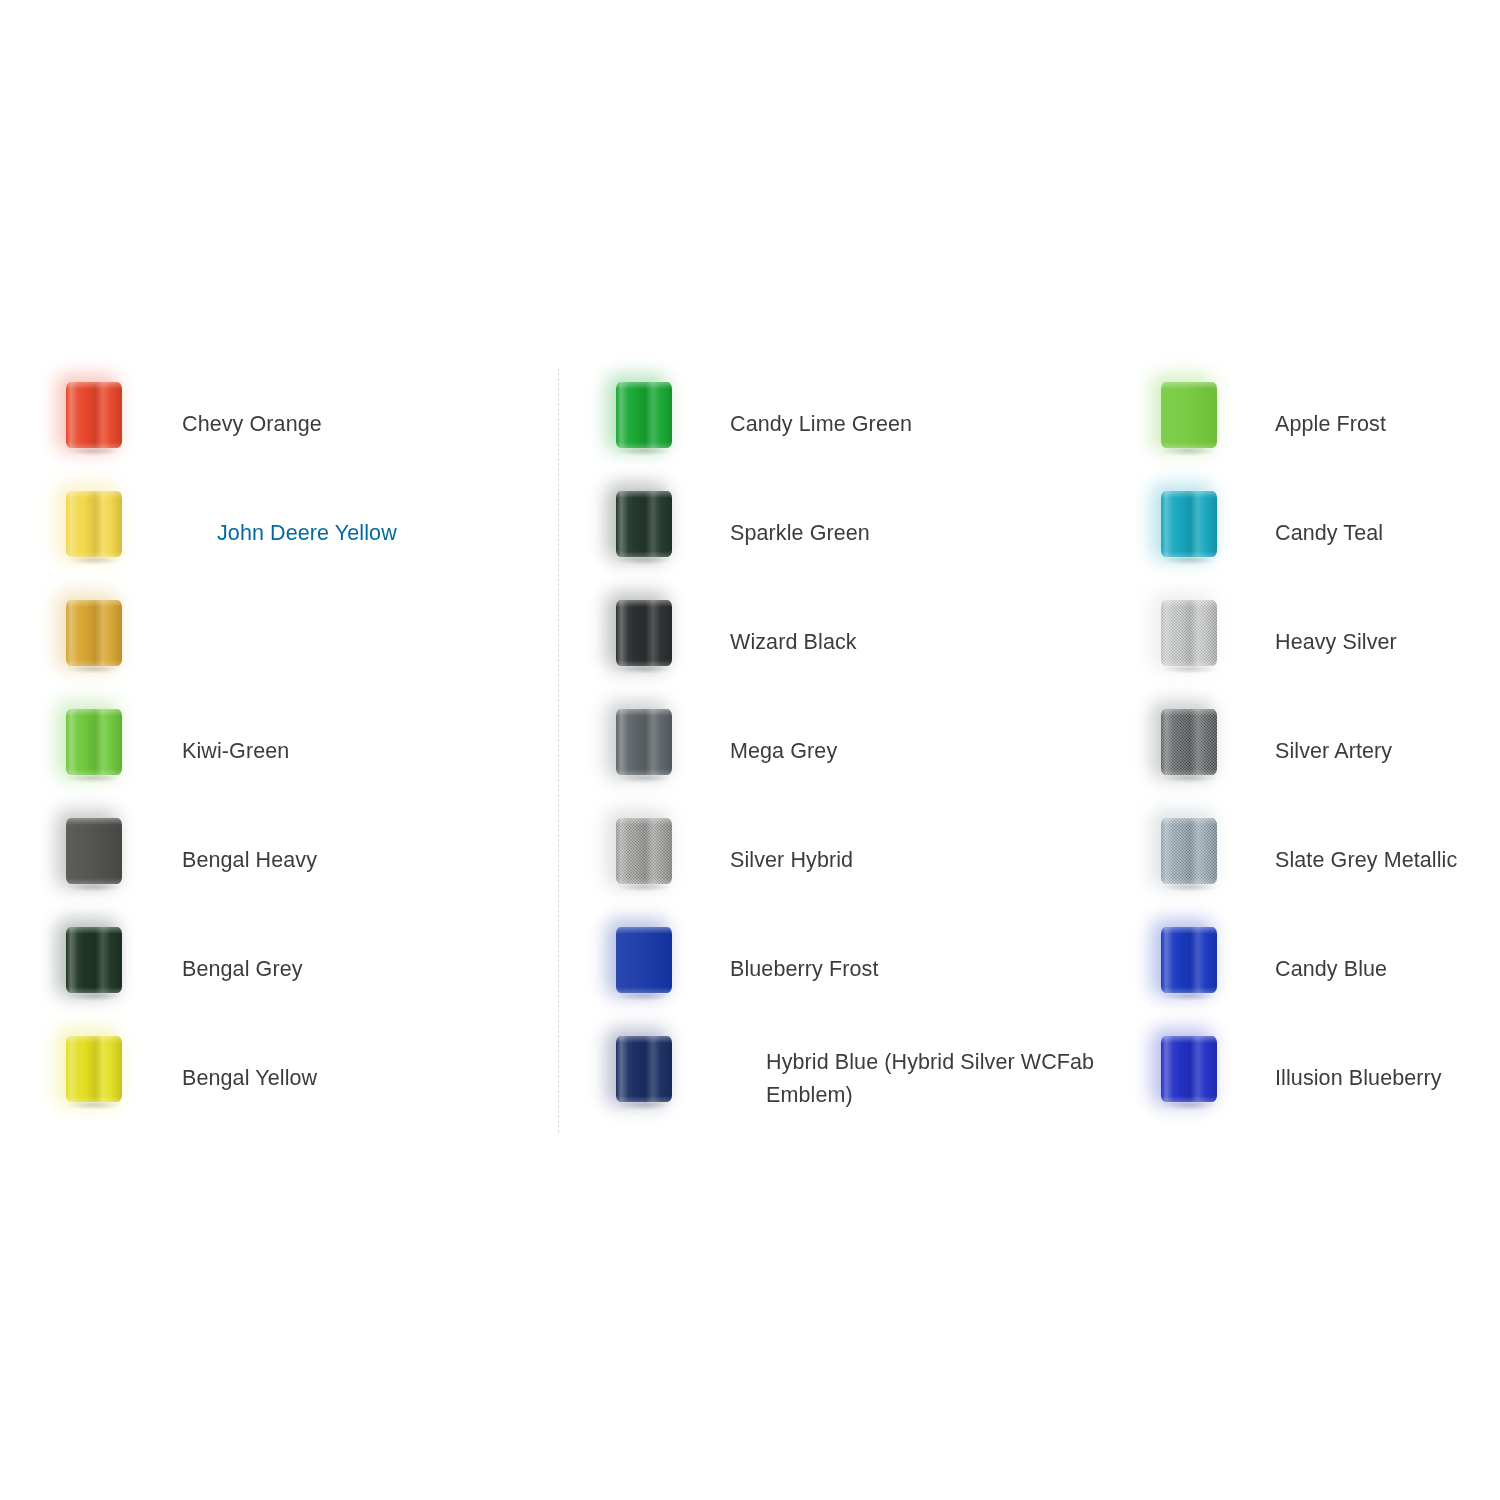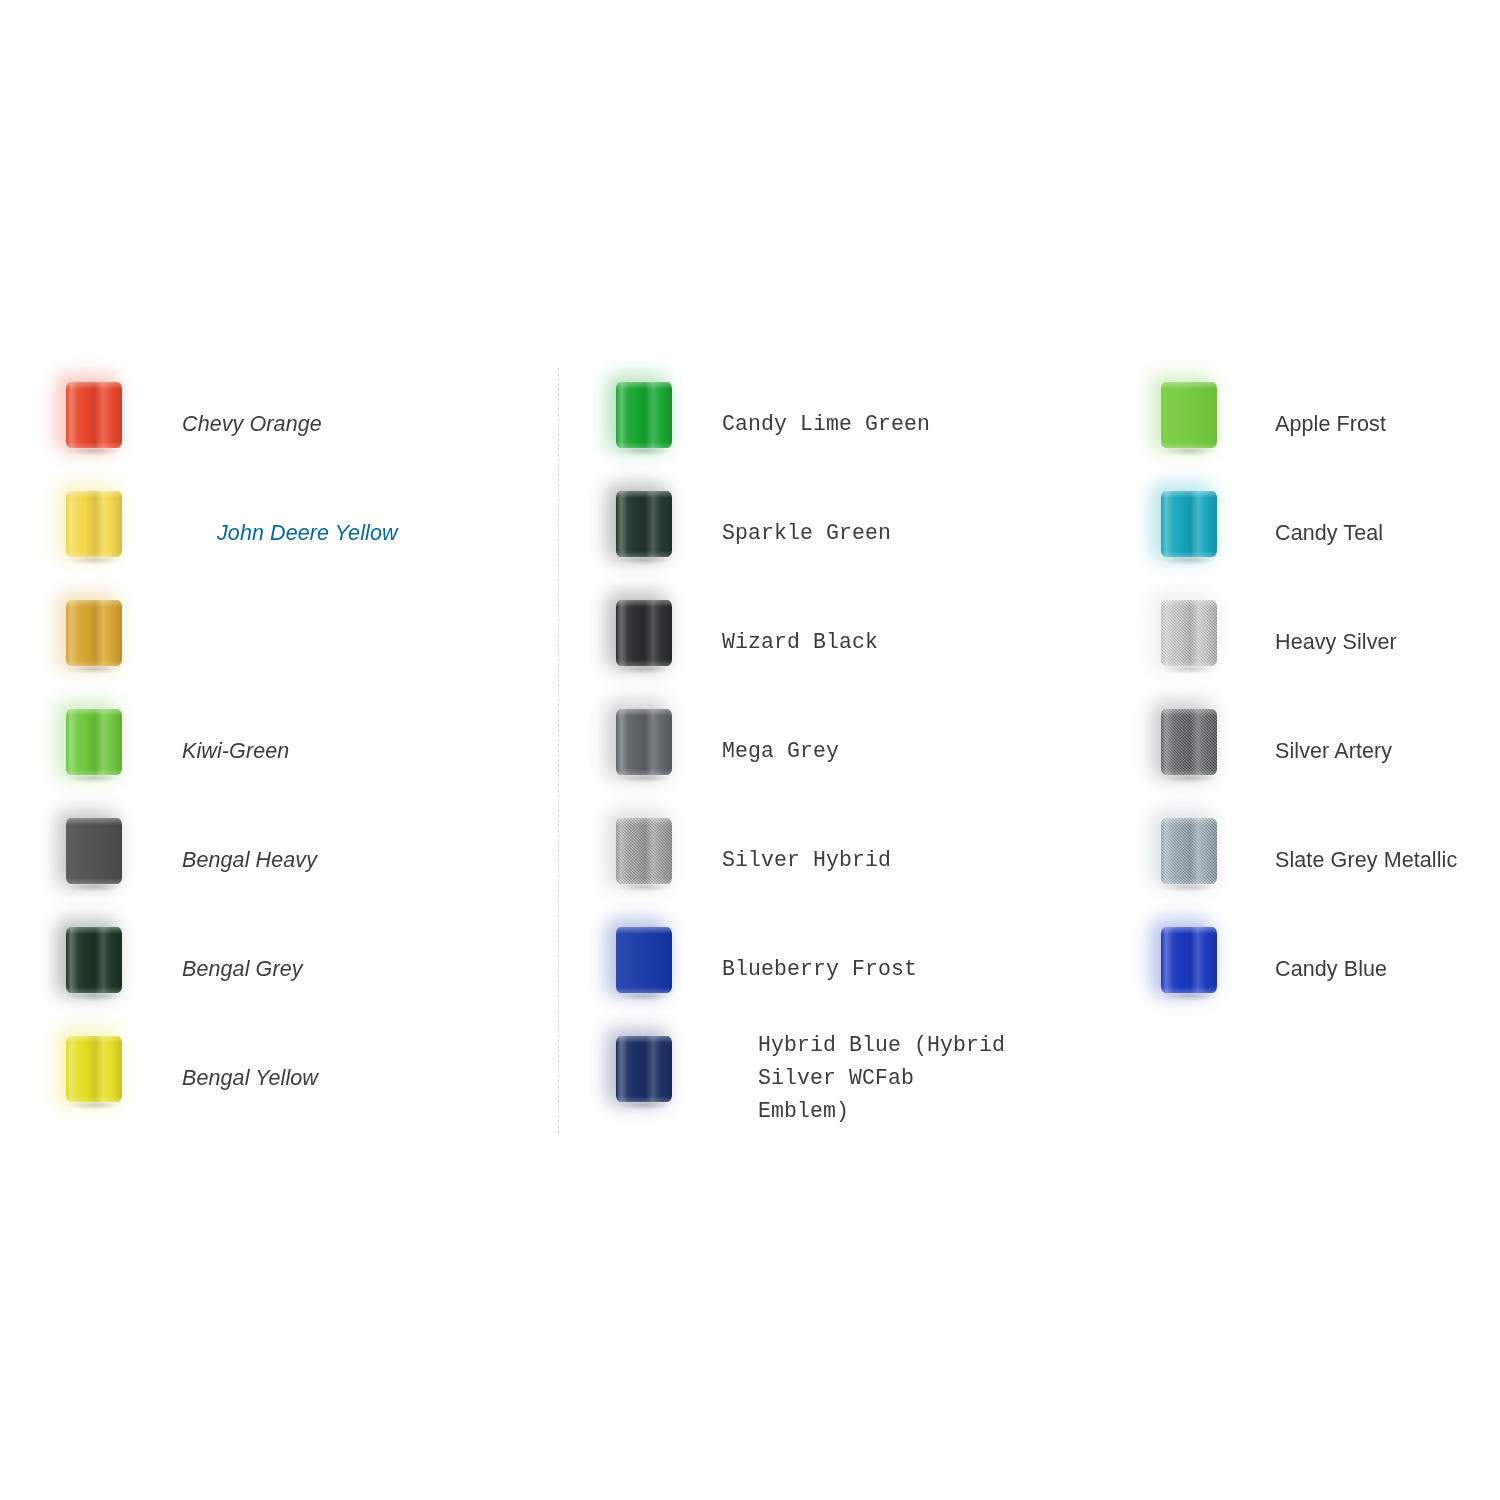--- a/index.html
+++ b/index.html
@@ -22,21 +22,21 @@
     left: 0;
     top: 0;
     width: 1500px;
     height: 1500px;
   }
 
   .column {
     position: absolute;
     top: 370px;
   }
-  .col-0 { left: 20px;   width: 520px; font-style: italic; }
+  .col-0 { left: 20px;   width: 520px; }
   .col-1 { left: 570px;  width: 520px; }
   .col-2 { left: 1115px; width: 380px; }
 
   .divider {
     position: absolute;
     top: 368px;
     height: 765px;
     width: 0;
     border-left: 1px dashed #d8d8d8;
   }
@@ -139,21 +139,21 @@
     top: 0;
     height: 109px;
     display: flex;
     align-items: center;
     font-size: 21.5px;
     line-height: 33px;
     color: #3c3c3c;
     letter-spacing: .1px;
     white-space: pre-line;
   }
-  .col-1 .swatch-label { left: 152px; width: 330px; font-family: Liberation Mono, monospace; }
+  .col-1 .swatch-label { left: 160px; width: 330px; }
   .col-2 .swatch-label { left: 160px; width: 300px; }
 </style>
 </head>
 <body style="background: rgb(255, 255, 255);">
 
 <div id="chart">
 
   <div class="divider divider-1"></div>
 
   <div class="column col-0">
@@ -434,15 +434,29 @@
           <div class="swatch">
             <div class="body" style="background: rgb(26, 57, 192);"></div>
             <div class="grain"></div>
             <div class="gloss"></div>
             <div class="toplip"></div>
             <div class="botlip"></div>
           </div>
         </div>
         <div class="swatch-label" style="color: rgb(60, 60, 60);">Candy Blue</div>
       </div>
+      <div class="swatch-row">
+        <div class="swatch-wrap">
+          <div class="swatch-glow" style="background: rgb(36, 49, 198);"></div>
+          <div class="swatch-shadow"></div>
+          <div class="swatch">
+            <div class="body" style="background: rgb(36, 49, 198);"></div>
+            <div class="grain"></div>
+            <div class="gloss"></div>
+            <div class="toplip"></div>
+            <div class="botlip"></div>
+          </div>
+        </div>
+        <div class="swatch-label" style="color: rgb(60, 60, 60);">Illusion Blueberry</div>
+      </div>
     </div>
 
 </div>
 
 </body></html>

